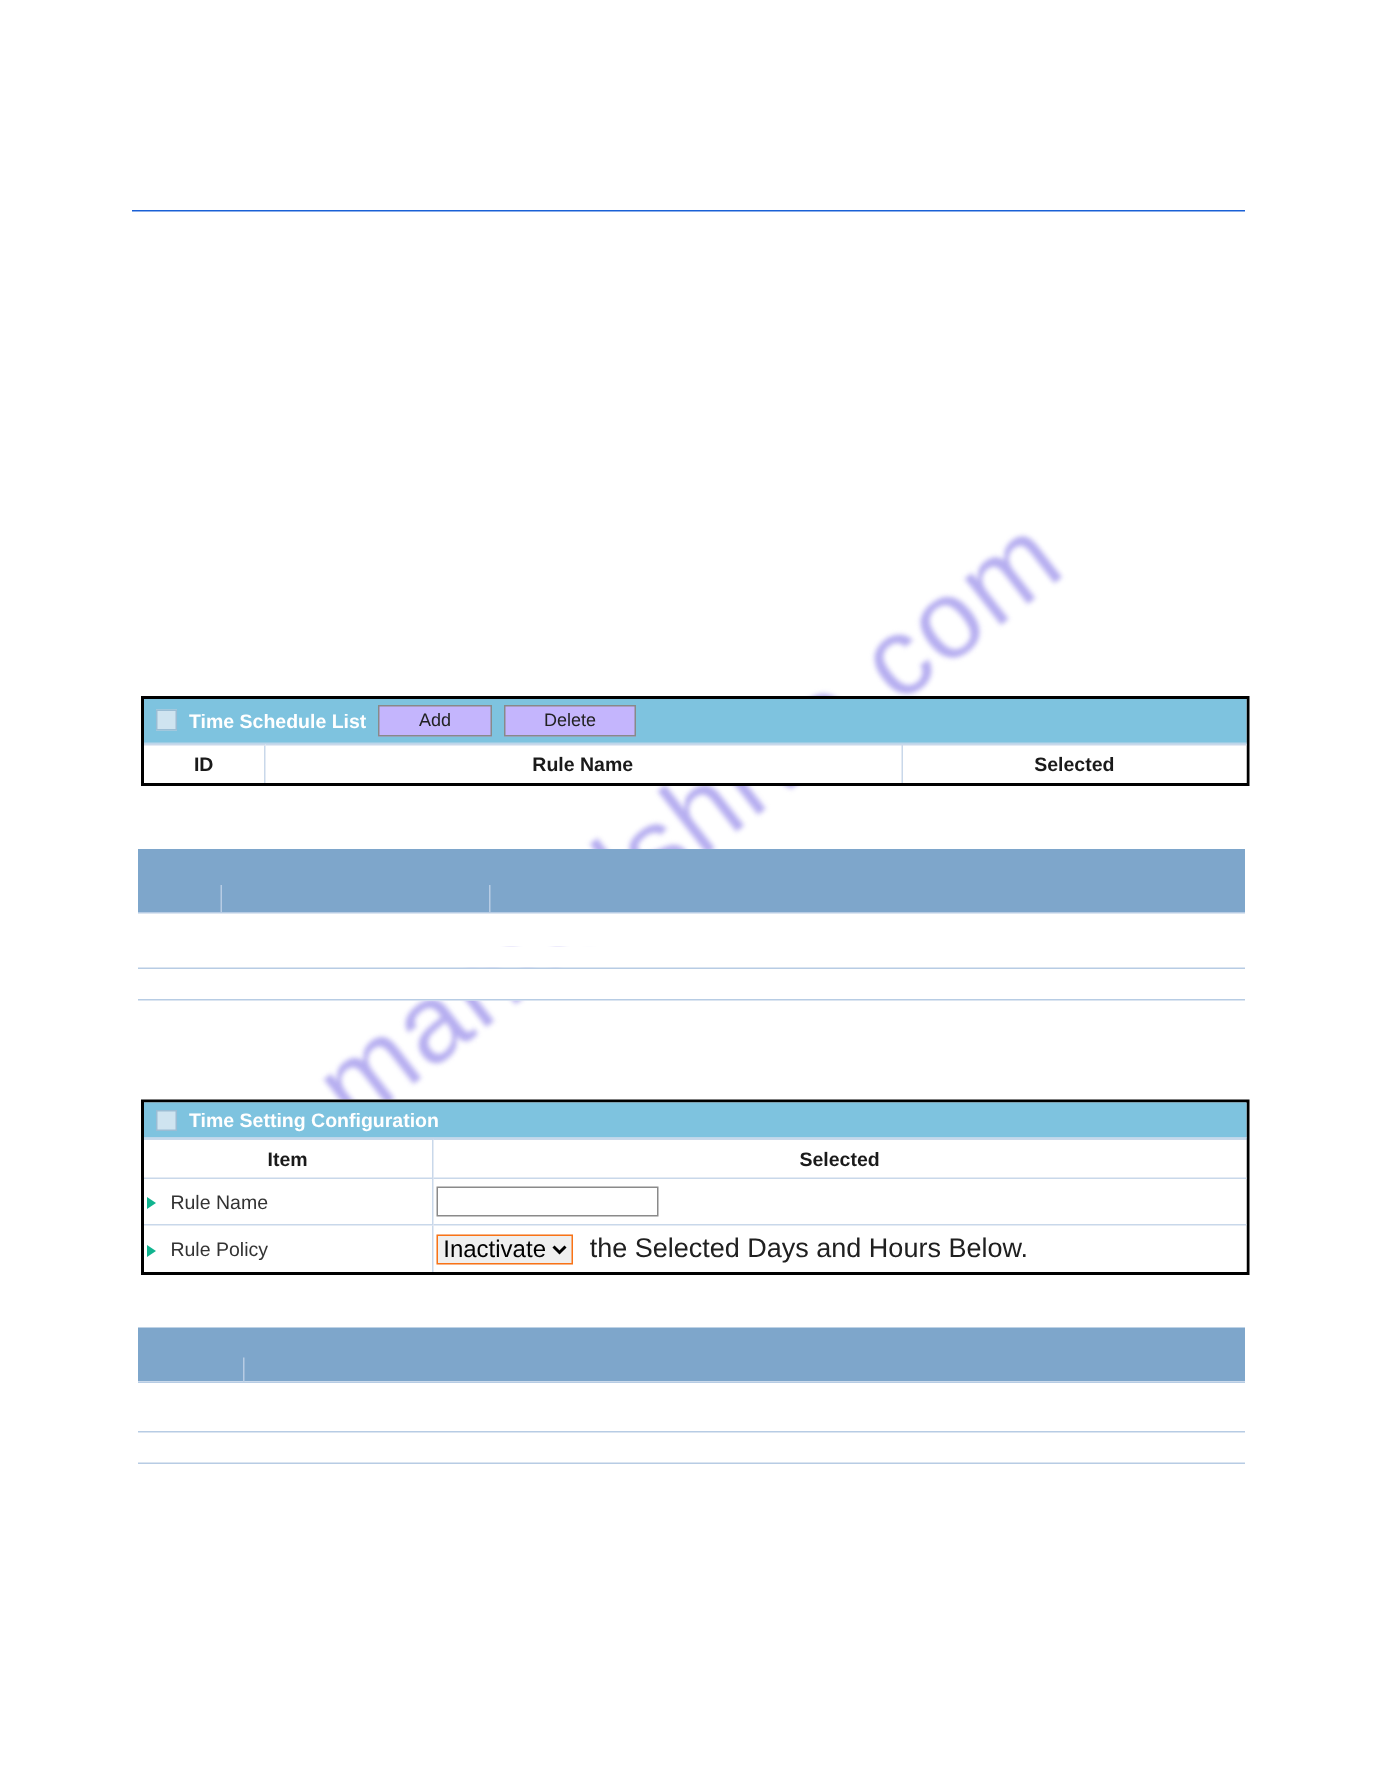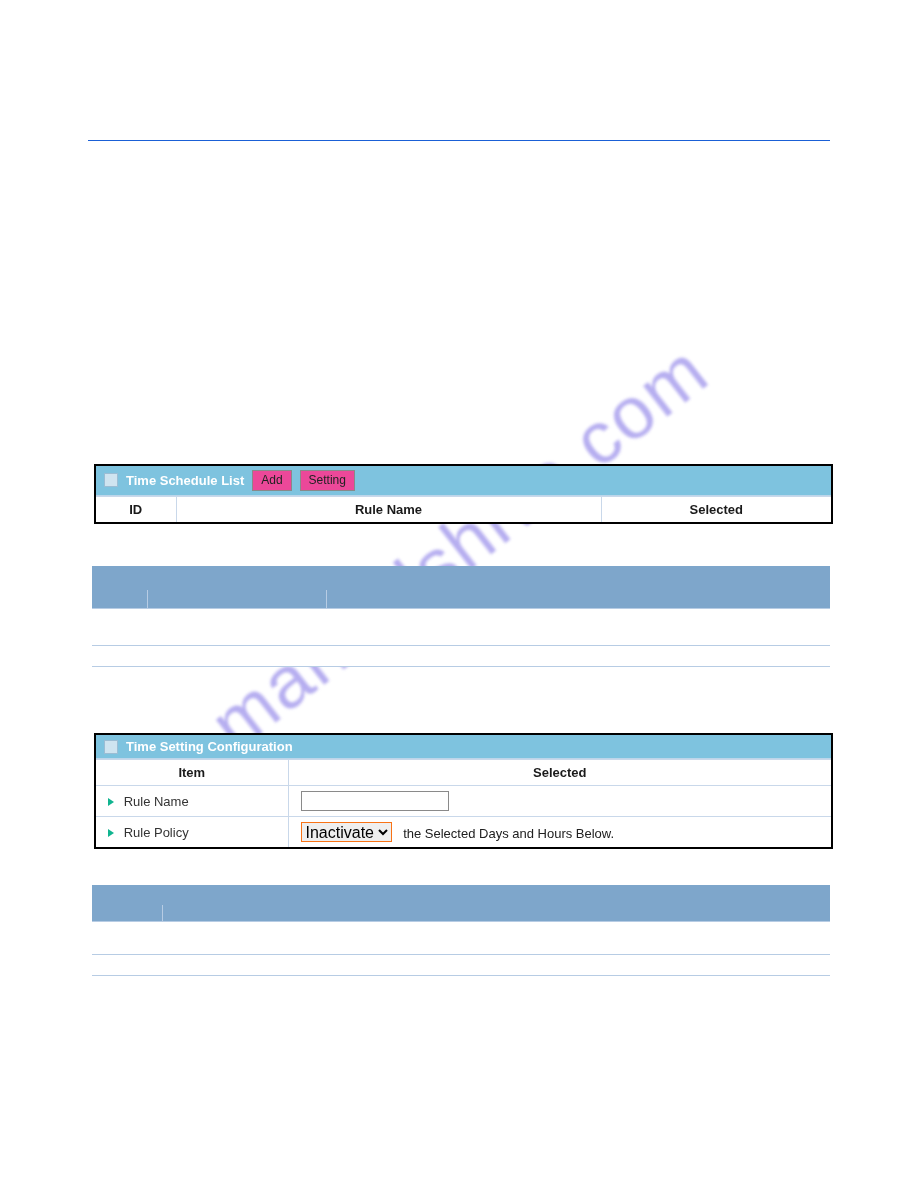--- a/index.html
+++ b/index.html
@@ -52,21 +52,21 @@
     display: inline-block;
   }
   .panel .tbl {
     width: 100%;
     border-collapse: collapse;
     table-layout: fixed;
   }
   .panel .tbl th,
   .panel .tbl td {
     font-size: 13px;
-    padding: 5px 12px;
+    padding: 5px 2px;
     border-top: 1px solid #c9d8ea;
     background: #fff;
   }
   .panel .tbl th {
     font-weight: bold;
     text-align: center;
     color: #1a1a1a;
   }
   .panel .tbl td.itemcell {
     color: #333;
@@ -76,42 +76,42 @@
     width: 0; height: 0;
     border-top: 4px solid transparent;
     border-bottom: 4px solid transparent;
     border-left: 6px solid #10b48f;
     margin-right: 6px;
     vertical-align: middle;
   }
 
   .btn {
     font-size: 12px;
-    padding: 1px 8px;
-    background: #ec4899;
+    padding: 1px 26px;
+    background: #c4b5fd;
     border: 1px solid #898989;
     color: #222;
     cursor: pointer;
     line-height: 1.4;
   }
 
   input.txt {
     font-size: 12px;
     border: 1px solid #8a8a8a;
     height: 18px;
     width: 140px;
     padding: 0 3px;
   }
   select.sel {
     font-size: 16px;
     border: 1px solid #f97316;
     height: 20px;
   }
   .after-select {
-    font-size: 13px;
+    font-size: 18px;
     margin-left: 8px;
     color: #202020;
   }
 
   
   .faux-block {
     position: absolute;
     left: 92px;
     width: 738px;
   }
@@ -187,21 +187,21 @@
 
   <div class="top-rule"></div>
 
   <div class="watermark">manualshive.com</div>
 
   <div id="panel1" class="panel">
     <div class="title-bar">
       <span class="icon-blk"></span>
       <span>Time Schedule List</span>
       <button class="btn">Add</button>
-      <button class="btn">Setting</button>
+      <button class="btn">Delete</button>
     </div>
     <table class="tbl">
       <colgroup>
           <col class="c1">
           <col class="c2">
           <col class="c3">
         </colgroup>
       <tbody>
           <tr>
         <th>ID</th>

